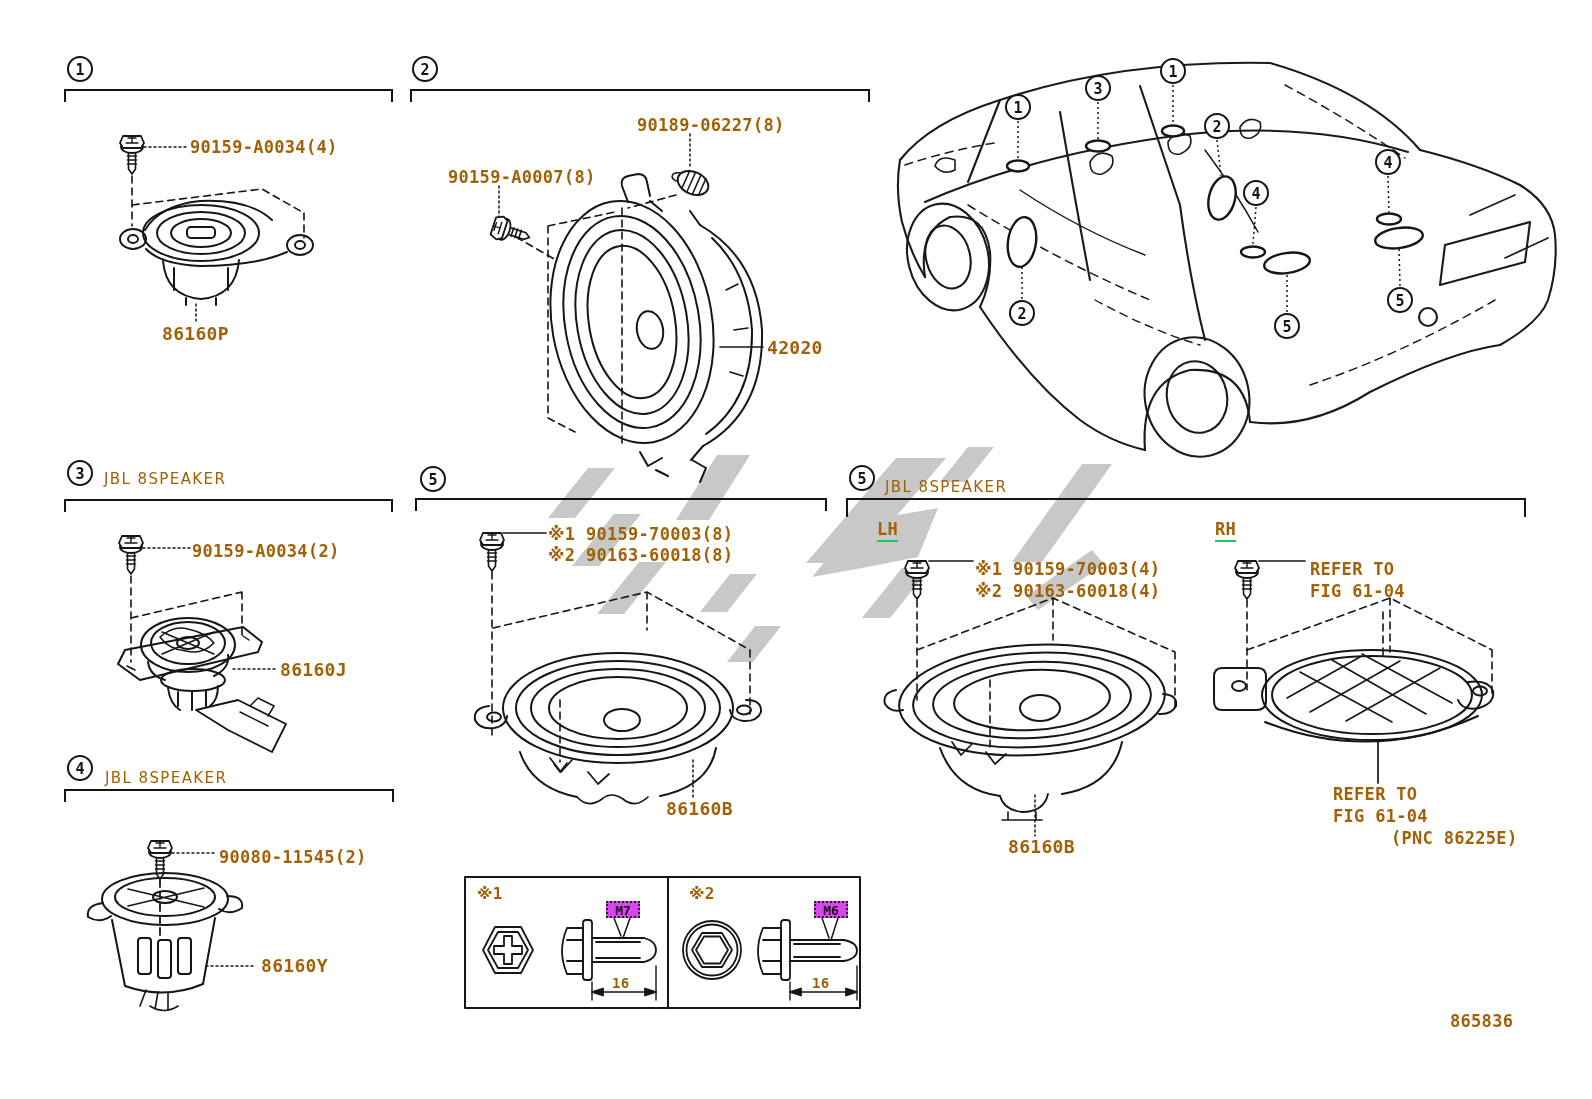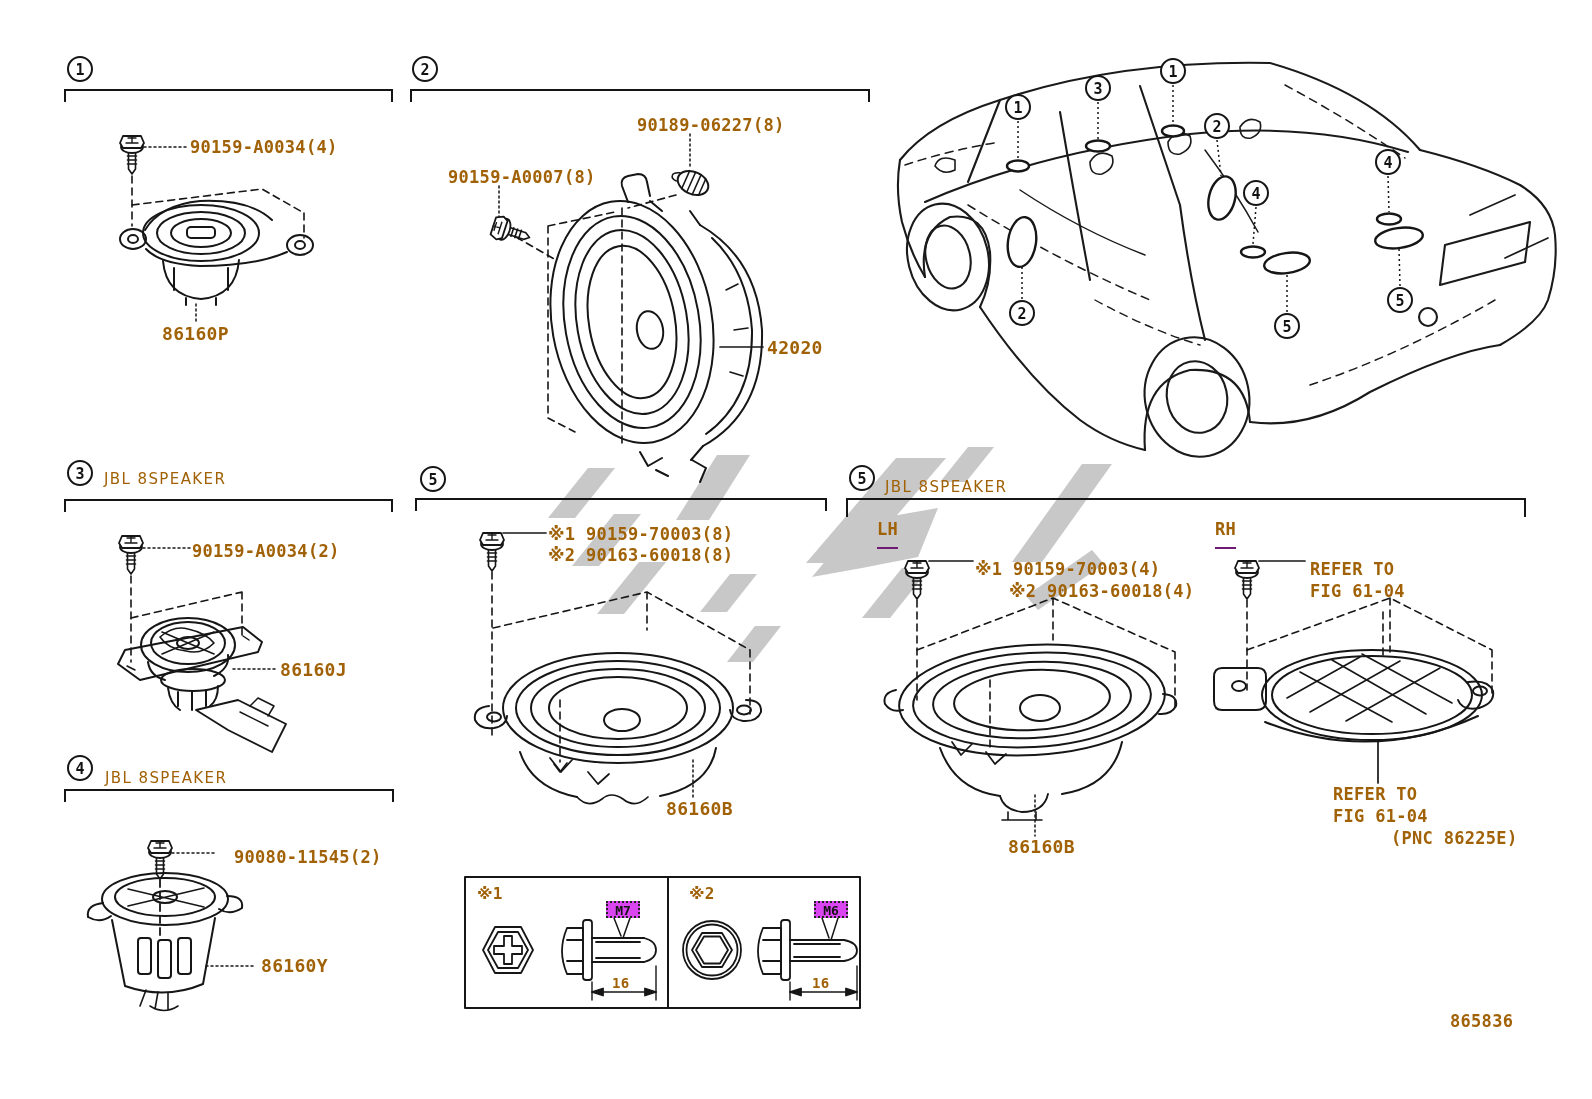--- a/index.html
+++ b/index.html
@@ -7,21 +7,21 @@
     --sans:"DejaVu Sans","Liberation Sans",sans-serif;
     --ink:#121212;
   }
   html,body{margin:0;padding:0;background:#e8e8e8;}
   #stage{position:relative;width:1592px;height:1099px;background:#ffffff;overflow:hidden;
          font-family:var(--sans);color:var(--ink);}
   #art{position:absolute;left:0;top:0;z-index:1;}
   .lbl{position:absolute;z-index:3;font:bold 17px/1.12 var(--mono);letter-spacing:.3px;color:#a16207;white-space:nowrap;}
   .part{font-size:18px;}
   .sans{font:400 15px/1.1 var(--sans);letter-spacing:1.4px;font-weight:500;}
-  .lhrh{font:bold 17px/1.1 var(--mono);border-bottom:2px solid #701a75;padding-bottom:8px;}
+  .lhrh{font:bold 17px/1.1 var(--mono);border-bottom:2px solid #22c55e;padding-bottom:1px;}
   .co{position:absolute;z-index:3;width:26px;height:26px;border:2px solid #151515;border-radius:50%;
       background:#fff;font:bold 15px/24px var(--mono);text-align:center;box-sizing:border-box;}
   .bracket{position:absolute;z-index:2;height:13px;border-top:2.5px solid #151515;
            border-left:2.5px solid #151515;border-right:2.5px solid #151515;box-sizing:border-box;}
   .bracket.tall{height:19px;}
   .m-flag{position:absolute;z-index:3;width:34px;height:17px;border:2px dotted #222;
           font:bold 13px/15px var(--mono);text-align:center;background:#d946ef;box-sizing:border-box;}
   .dim{font:14px/1 var(--mono);font-weight:bold;}
   .mark{font:bold 16px/1 var(--mono);}
   .footer-code{font:bold 17px/1 var(--mono);}
@@ -325,32 +325,32 @@
 
   <span class="lbl" style="left:637px;top:116px;">90189-06227(8)</span>
   <span class="lbl" style="left:448px;top:168px;">90159-A0007(8)</span>
   <span class="lbl part" style="left:767px;top:338px;">42020</span>
 
   <span class="lbl sans" style="left:104px;top:471px;">JBL 8SPEAKER</span>
   <span class="lbl" style="left:192px;top:542px;">90159-A0034(2)</span>
   <span class="lbl part" style="left:280px;top:660px;">86160J</span>
 
   <span class="lbl sans" style="left:105px;top:770px;">JBL 8SPEAKER</span>
-  <span class="lbl" style="left:219px;top:848px;margin-left:15px;">90080-11545(2)</span>
+  <span class="lbl" style="left:219px;top:848px;">90080-11545(2)</span>
   <span class="lbl part" style="left:261px;top:956px;">86160Y</span>
 
   <span class="lbl" style="left:548px;top:525px;">※1 90159-70003(8)</span>
   <span class="lbl" style="left:548px;top:546px;">※2 90163-60018(8)</span>
   <span class="lbl part" style="left:666px;top:799px;">86160B</span>
 
   <span class="lbl sans" style="left:885px;top:479px;">JBL 8SPEAKER</span>
   <span class="lbl lhrh" style="left:877px;top:520px;">LH</span>
   <span class="lbl lhrh" style="left:1215px;top:520px;">RH</span>
   <span class="lbl" style="left:975px;top:560px;">※1 90159-70003(4)</span>
-  <span class="lbl" style="left:975px;top:582px;margin-left:34px;">※2 90163-60018(4)</span>
+  <span class="lbl" style="left:975px;top:582px;">※2 90163-60018(4)</span>
   <span class="lbl part" style="left:1008px;top:837px;">86160B</span>
   <span class="lbl" style="left:1310px;top:560px;">REFER TO</span>
   <span class="lbl" style="left:1310px;top:582px;">FIG 61-04</span>
   <span class="lbl" style="left:1333px;top:785px;">REFER TO</span>
   <span class="lbl" style="left:1333px;top:807px;">FIG 61-04</span>
   <span class="lbl" style="left:1391px;top:829px;">(PNC 86225E)</span>
 
   <span class="lbl mark" style="left:477px;top:886px;">※1</span>
   <span class="lbl mark" style="left:689px;top:886px;">※2</span>
   <div class="m-flag" style="left:606px;top:901px;">M7</div>

